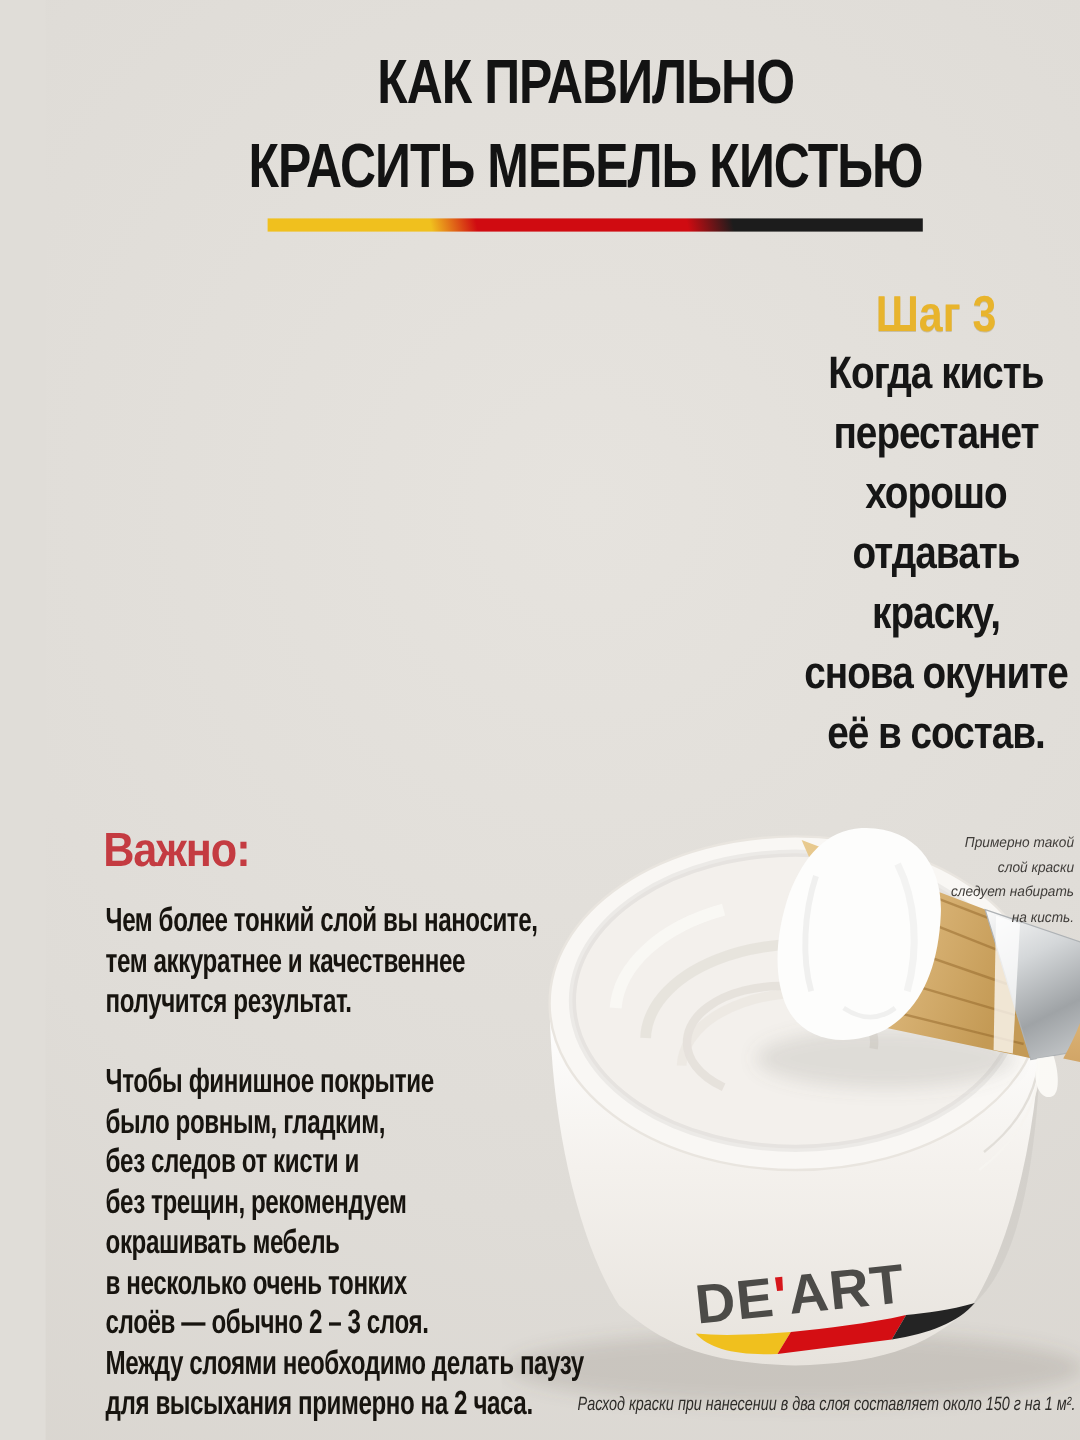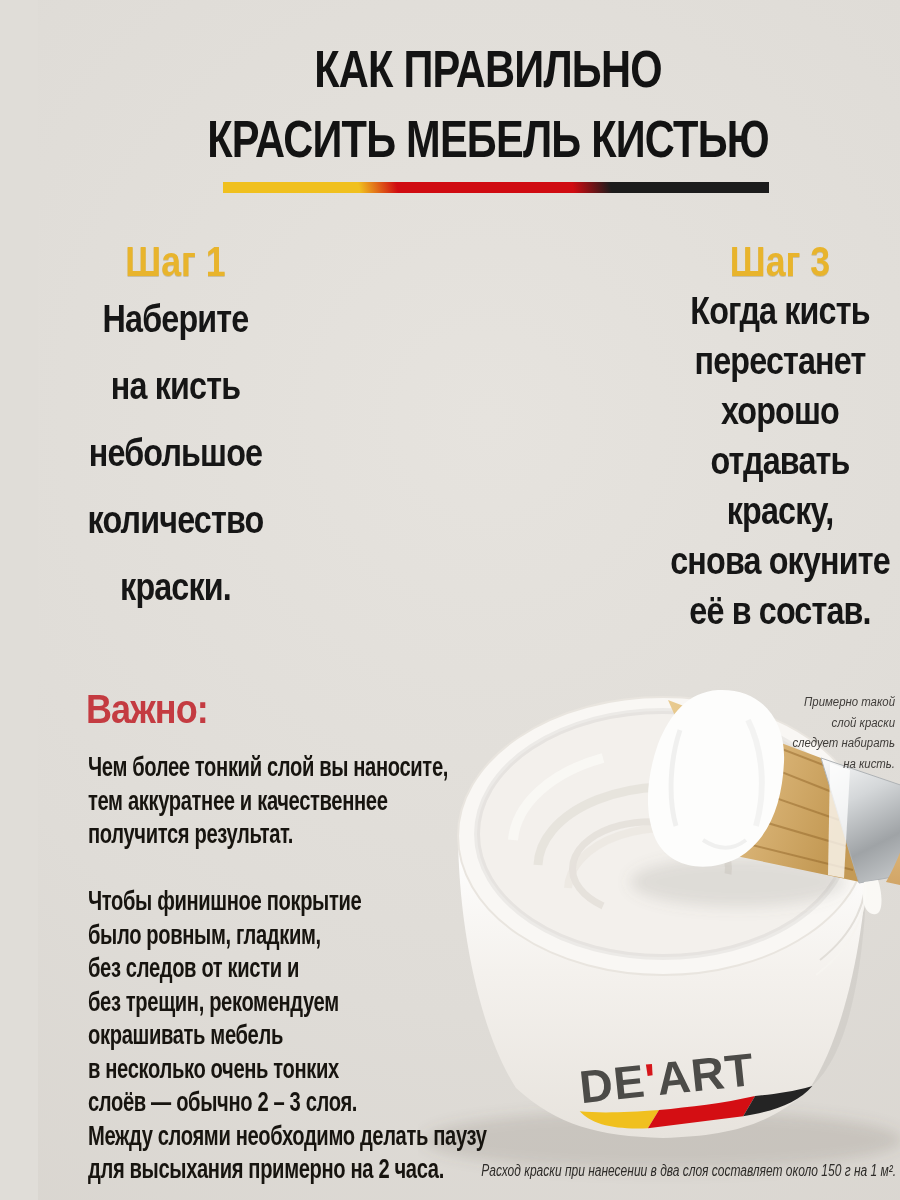--- a/index.html
+++ b/index.html
@@ -61,28 +61,20 @@
 <body>
 
 <div class="canvas">
 
   <div class="title">
     <div>КАК ПРАВИЛЬНО</div>
     <div>КРАСИТЬ МЕБЕЛЬ КИСТЬЮ</div>
   </div>
   <div class="divider"></div>
 
-  <div class="step step1">
-    <div class="step-label">Шаг 1</div>
-    <div class="step-text pre lh-wide">Наберите
-на кисть
-небольшое
-количество
-краски.</div>
-  </div>
   <div class="step step3">
     <div class="step-label">Шаг 3</div>
     <div class="step-text pre lh-norm">Когда кисть
 перестанет
 хорошо
 отдавать
 краску,
 снова окуните
 её в состав.</div>
   </div>

